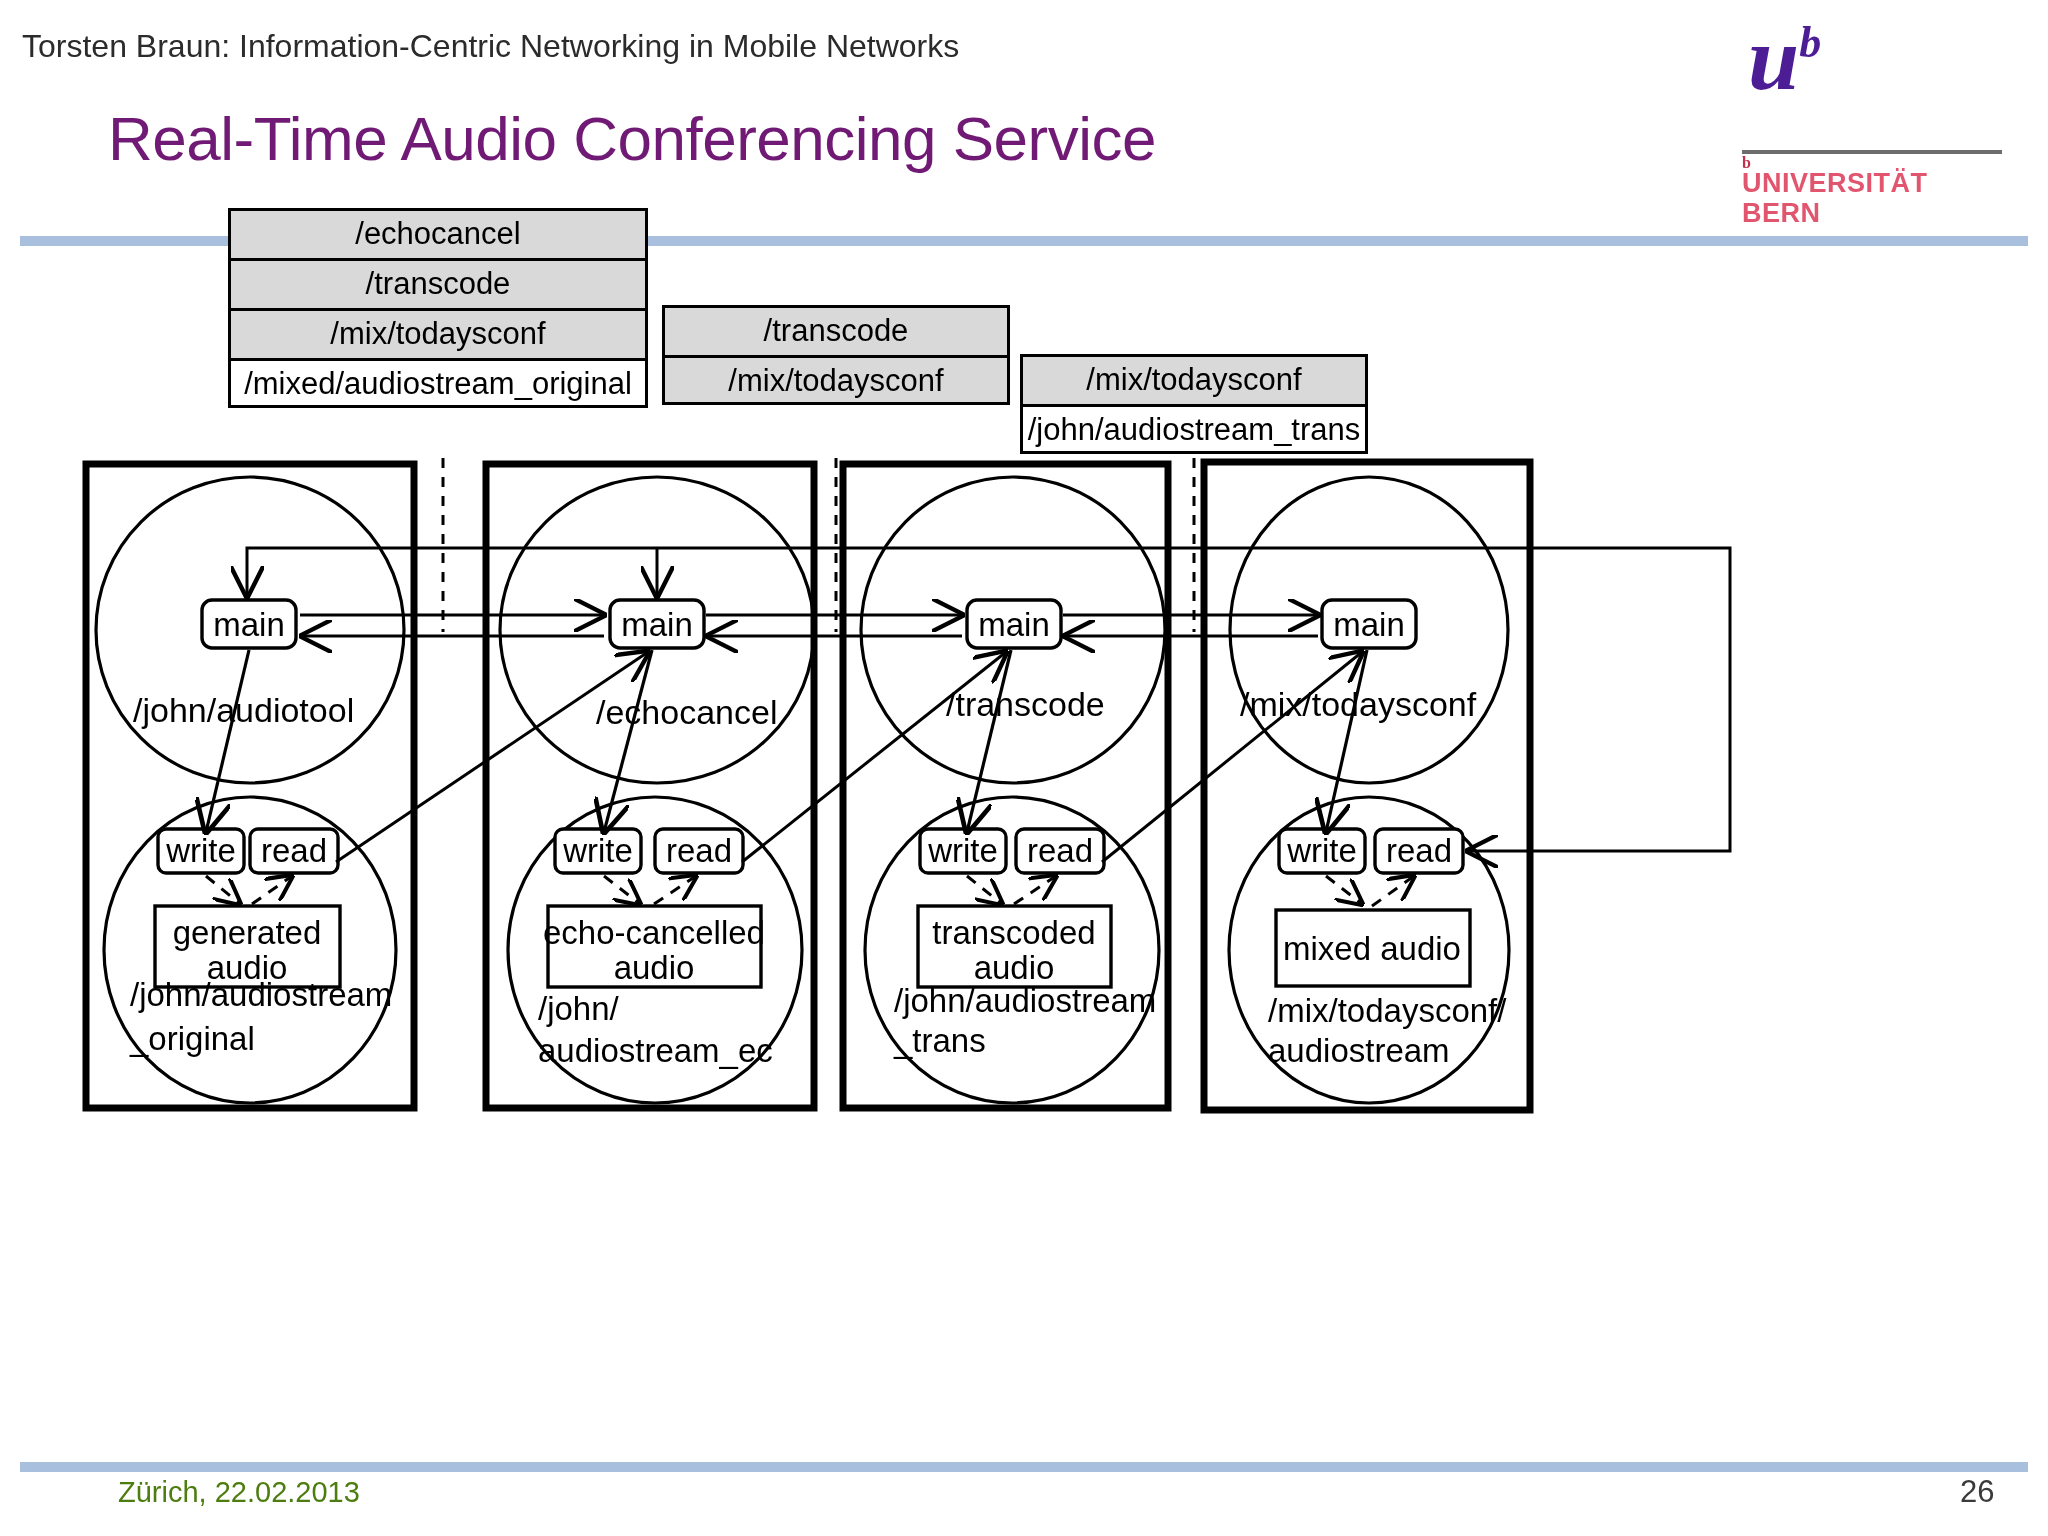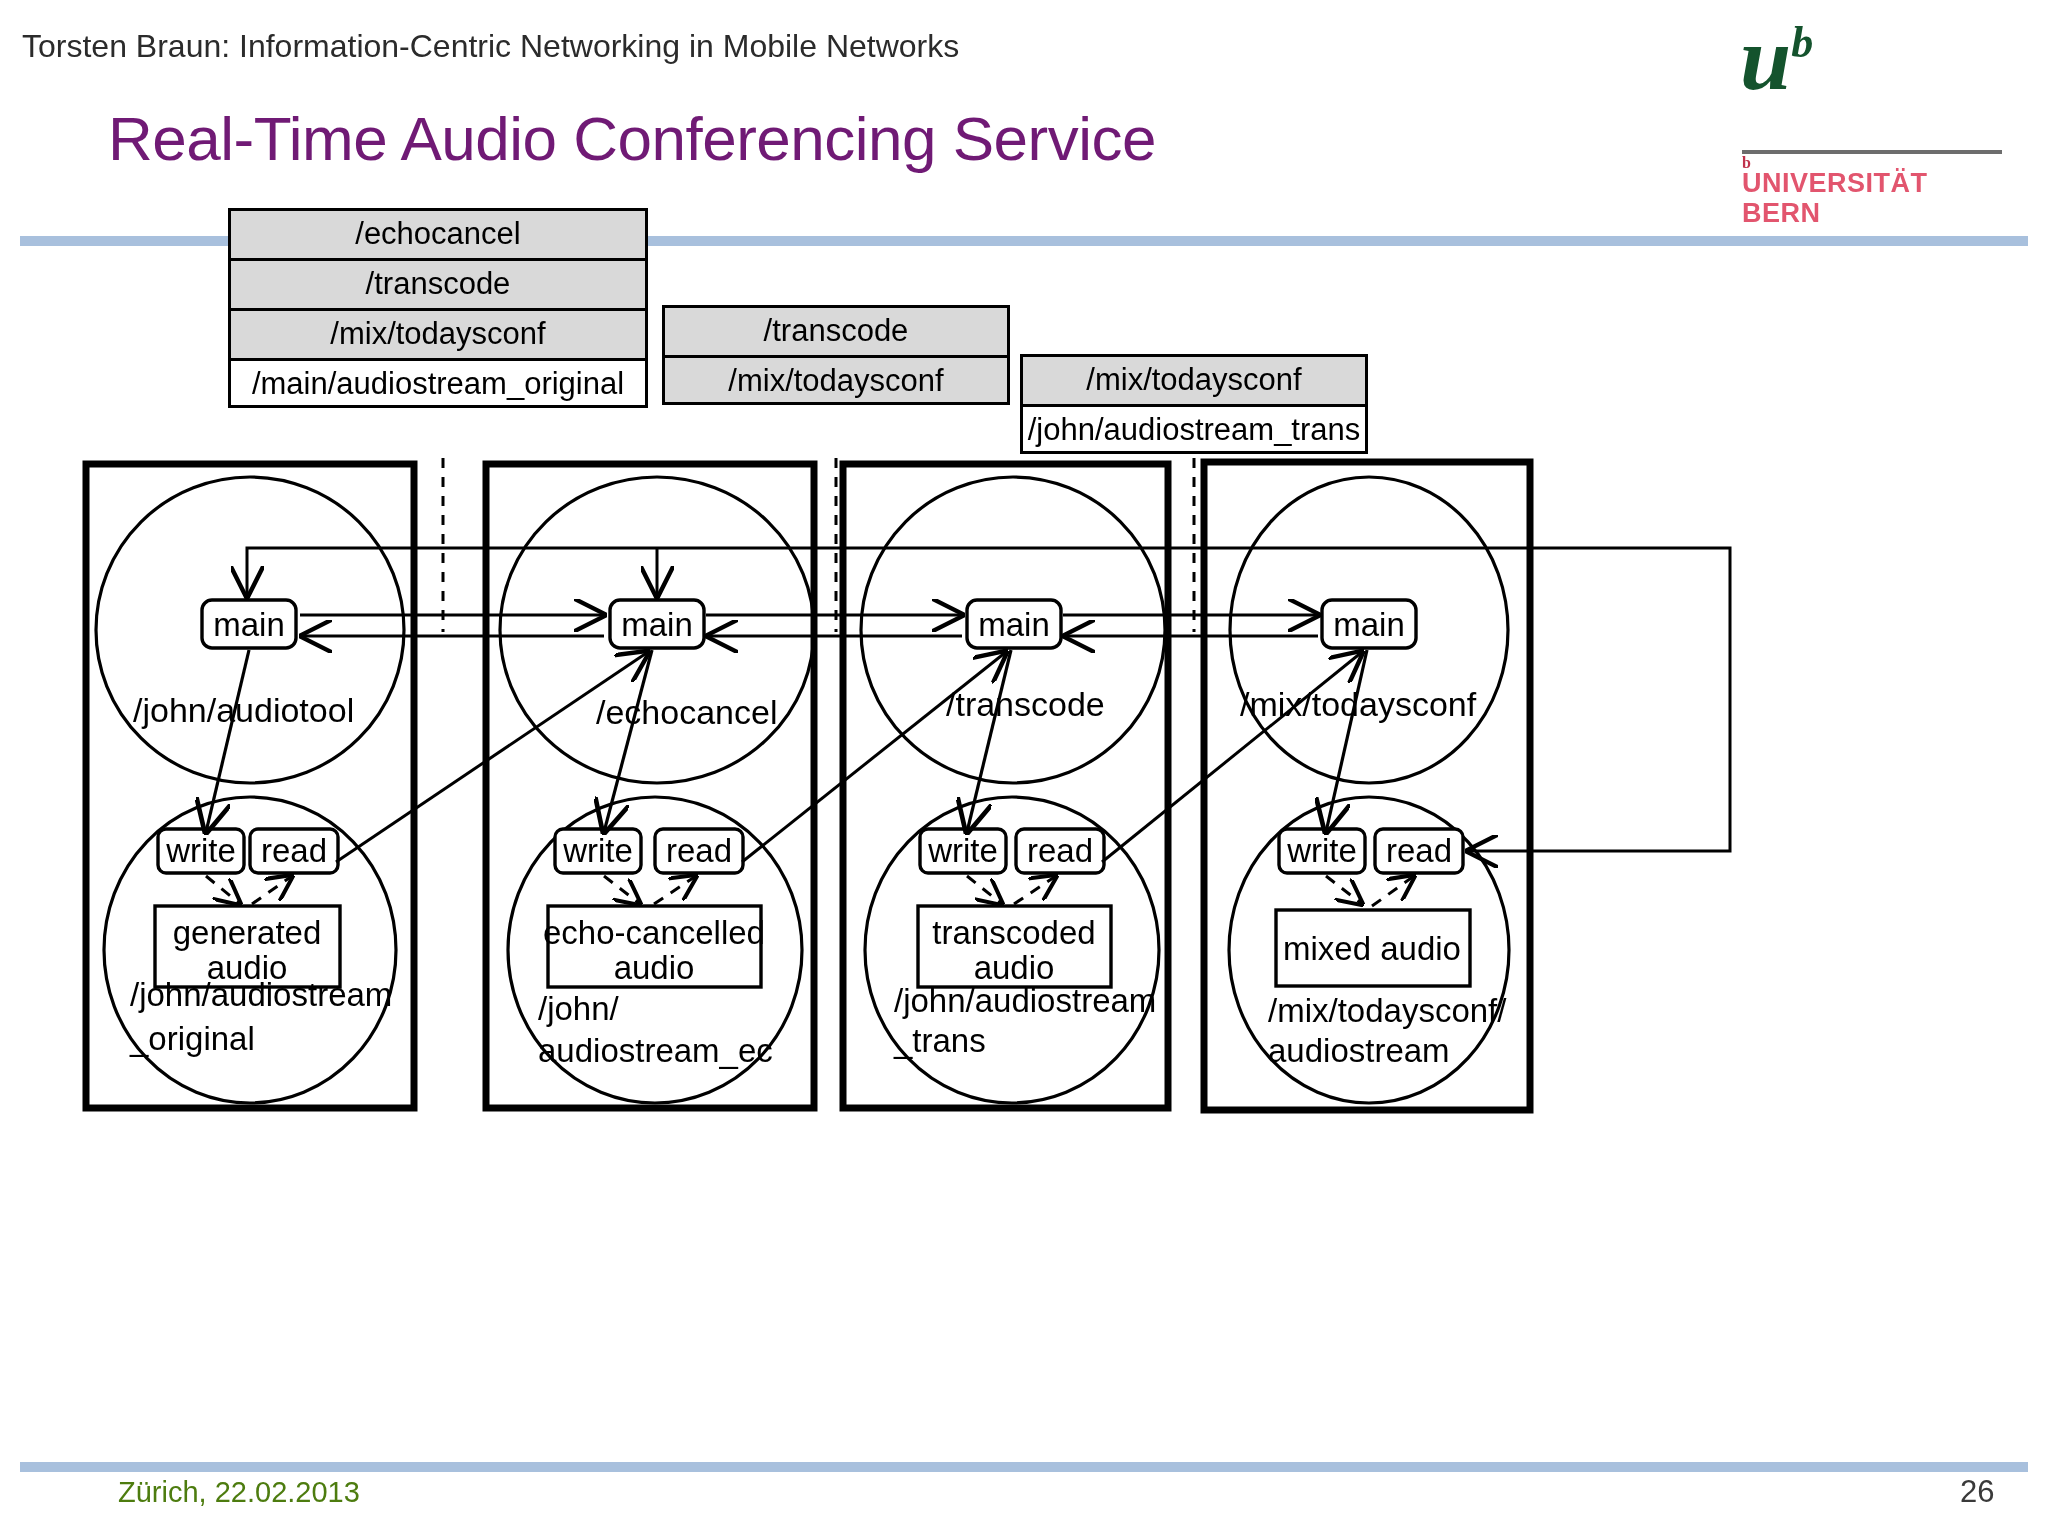--- a/index.html
+++ b/index.html
@@ -56,28 +56,28 @@
   
   .logo {
     position: absolute;
     left: 1740px;
     top: 10px;
     width: 290px;
     height: 200px;
   }
   .logo-u {
     position: absolute;
-    left: 0px;
+    left: 8px;
     top: 2px;
     font-family: "Liberation Serif", serif;
     font-style: italic;
     font-weight: bold;
     font-size: 92px;
     line-height: 1;
-    color: #14532d;
+    color: #4c1d95;
   }
   .logo-u sup {
     font-size: 44px;
     vertical-align: super;
   }
   .logo-bar {
     position: absolute;
     left: 2px;
     top: 140px;
     width: 260px;
@@ -192,21 +192,21 @@
   <div class="logo-uni">
     <div>UNIVERSITÄT</div>
     <div>BERN</div>
   </div>
 </div>
 
 <div class="stack" id="stack-1">
   <div class="row gray">/echocancel</div>
   <div class="row gray">/transcode</div>
   <div class="row gray">/mix/todaysconf</div>
-  <div class="row white">/main/audiostream_original</div>
+  <div class="row white">/mixed/audiostream_original</div>
 </div>
 
 <div class="stack" id="stack-2">
   <div class="row gray">/transcode</div>
   <div class="row gray">/mix/todaysconf</div>
 </div>
 
 <div class="stack" id="stack-3">
   <div class="row gray">/mix/todaysconf</div>
   <div class="row white">/john/audiostream_trans</div>

